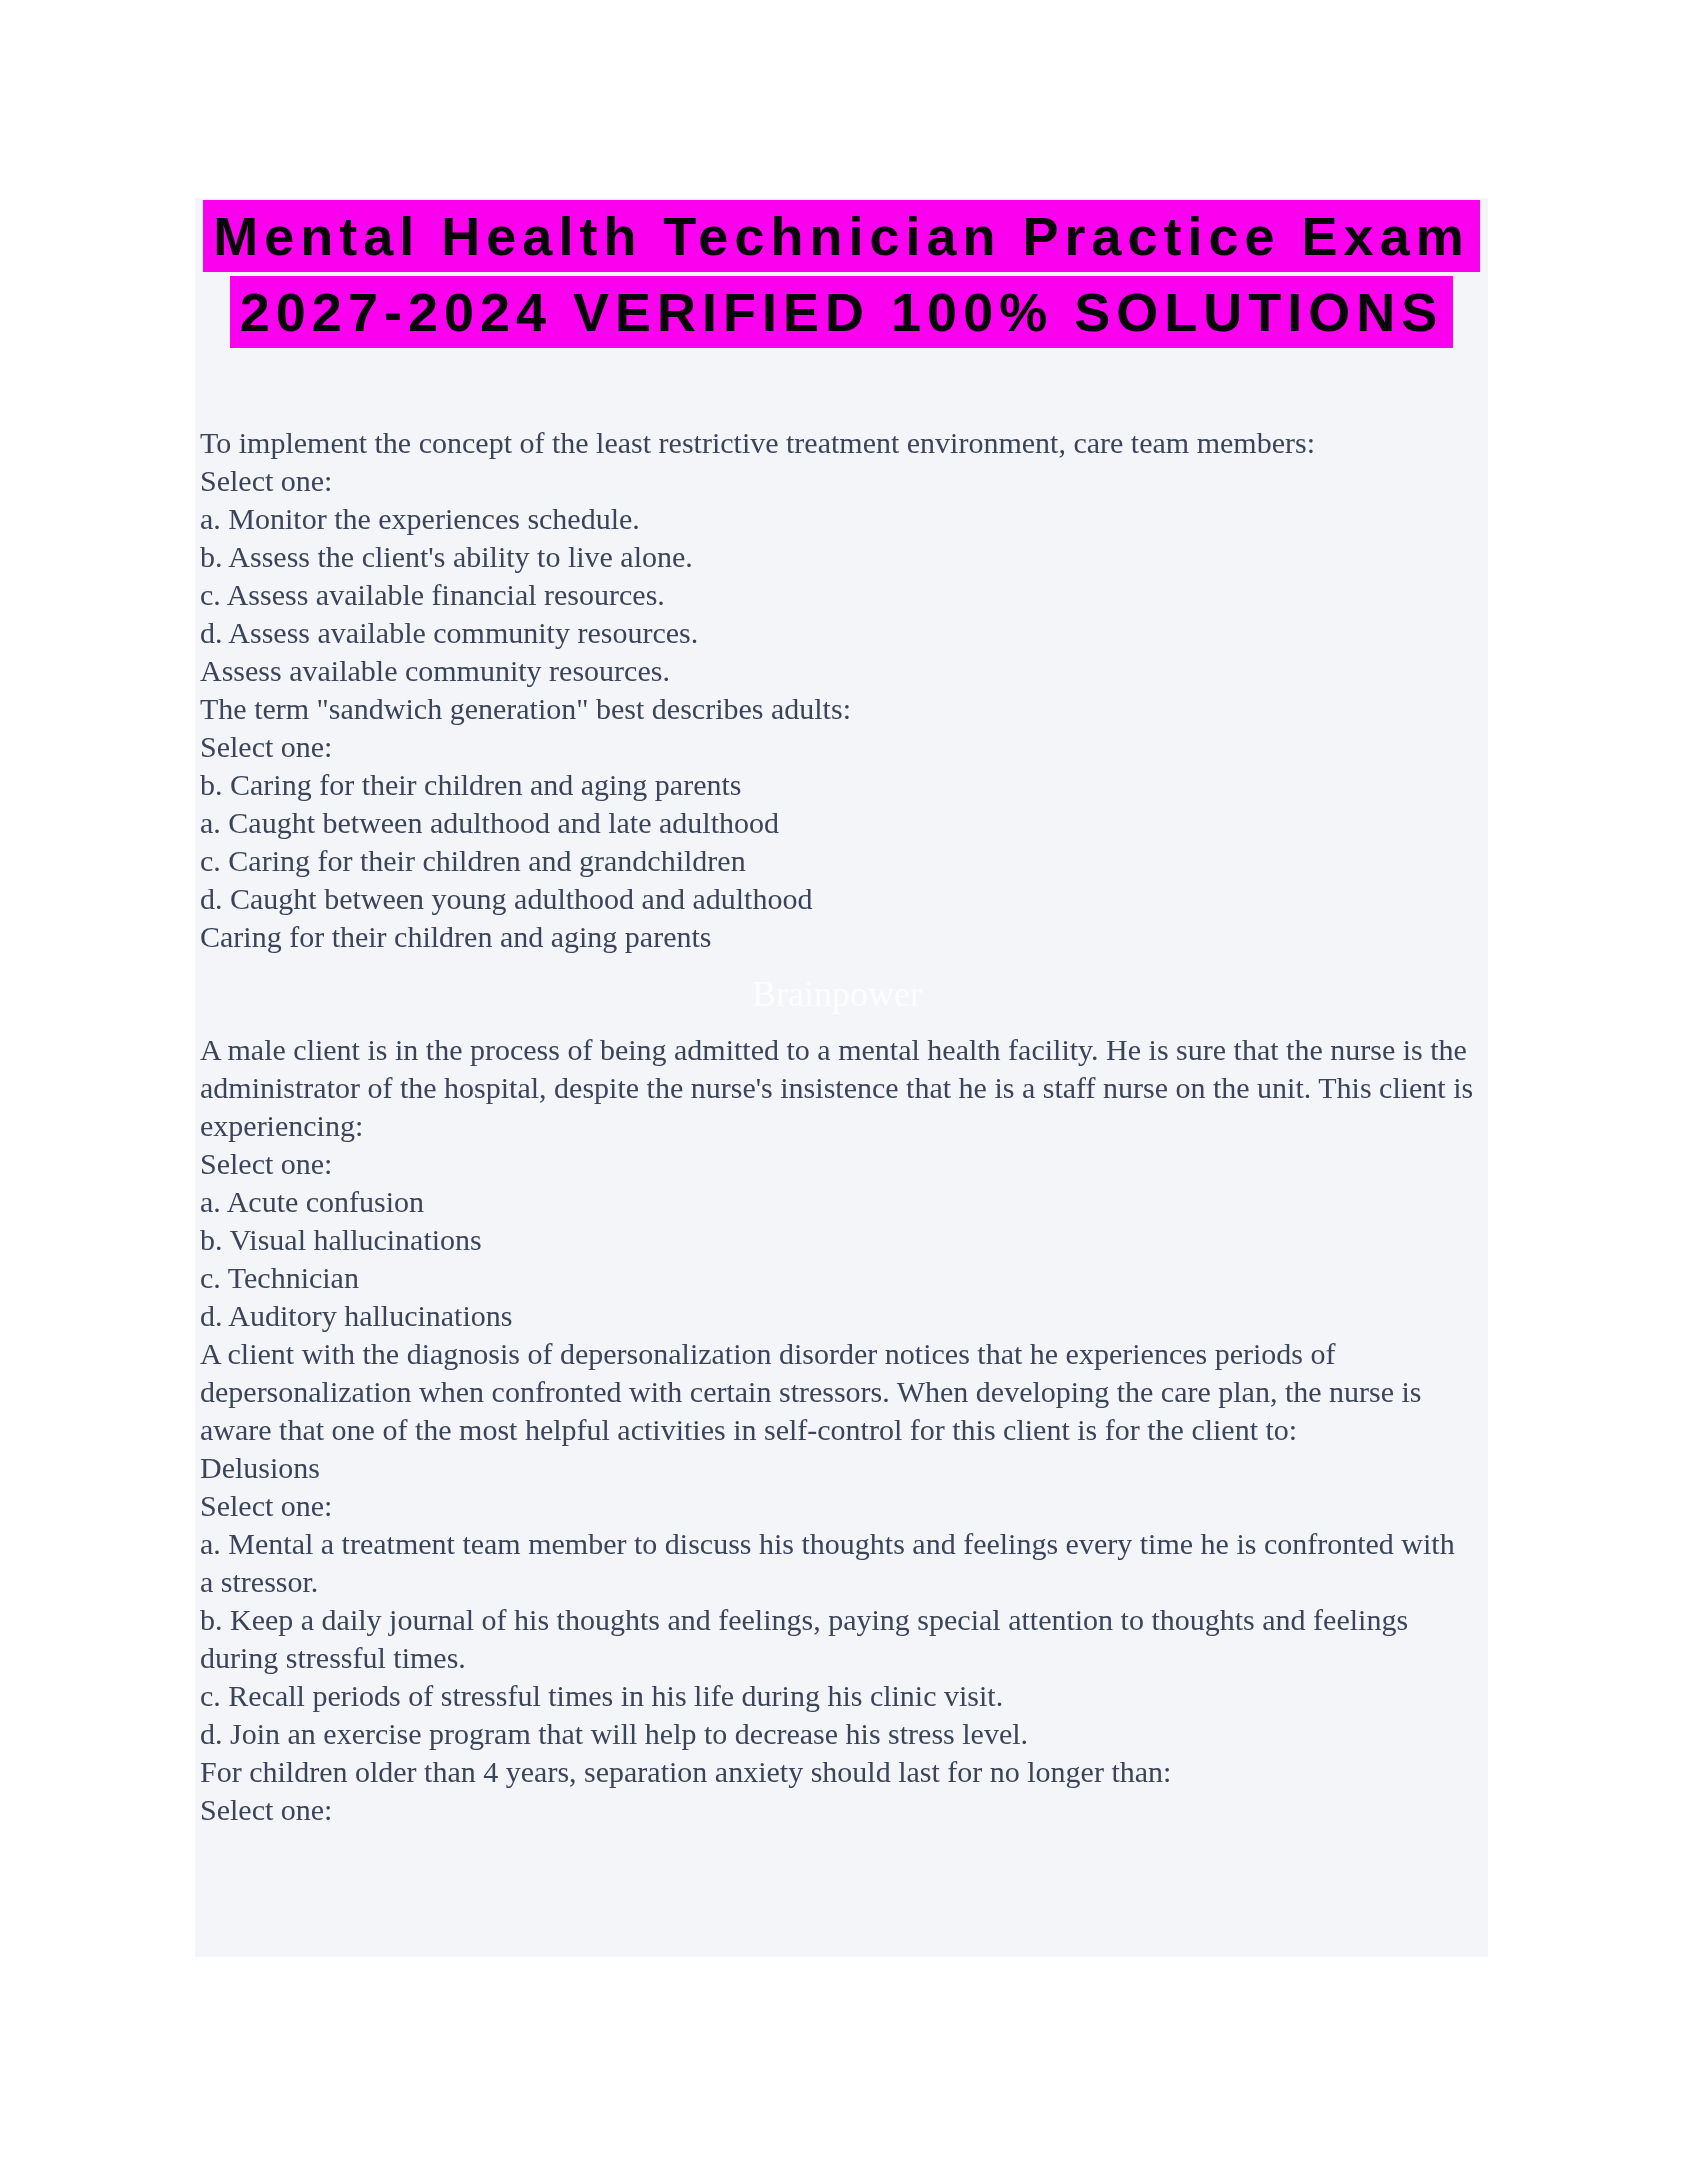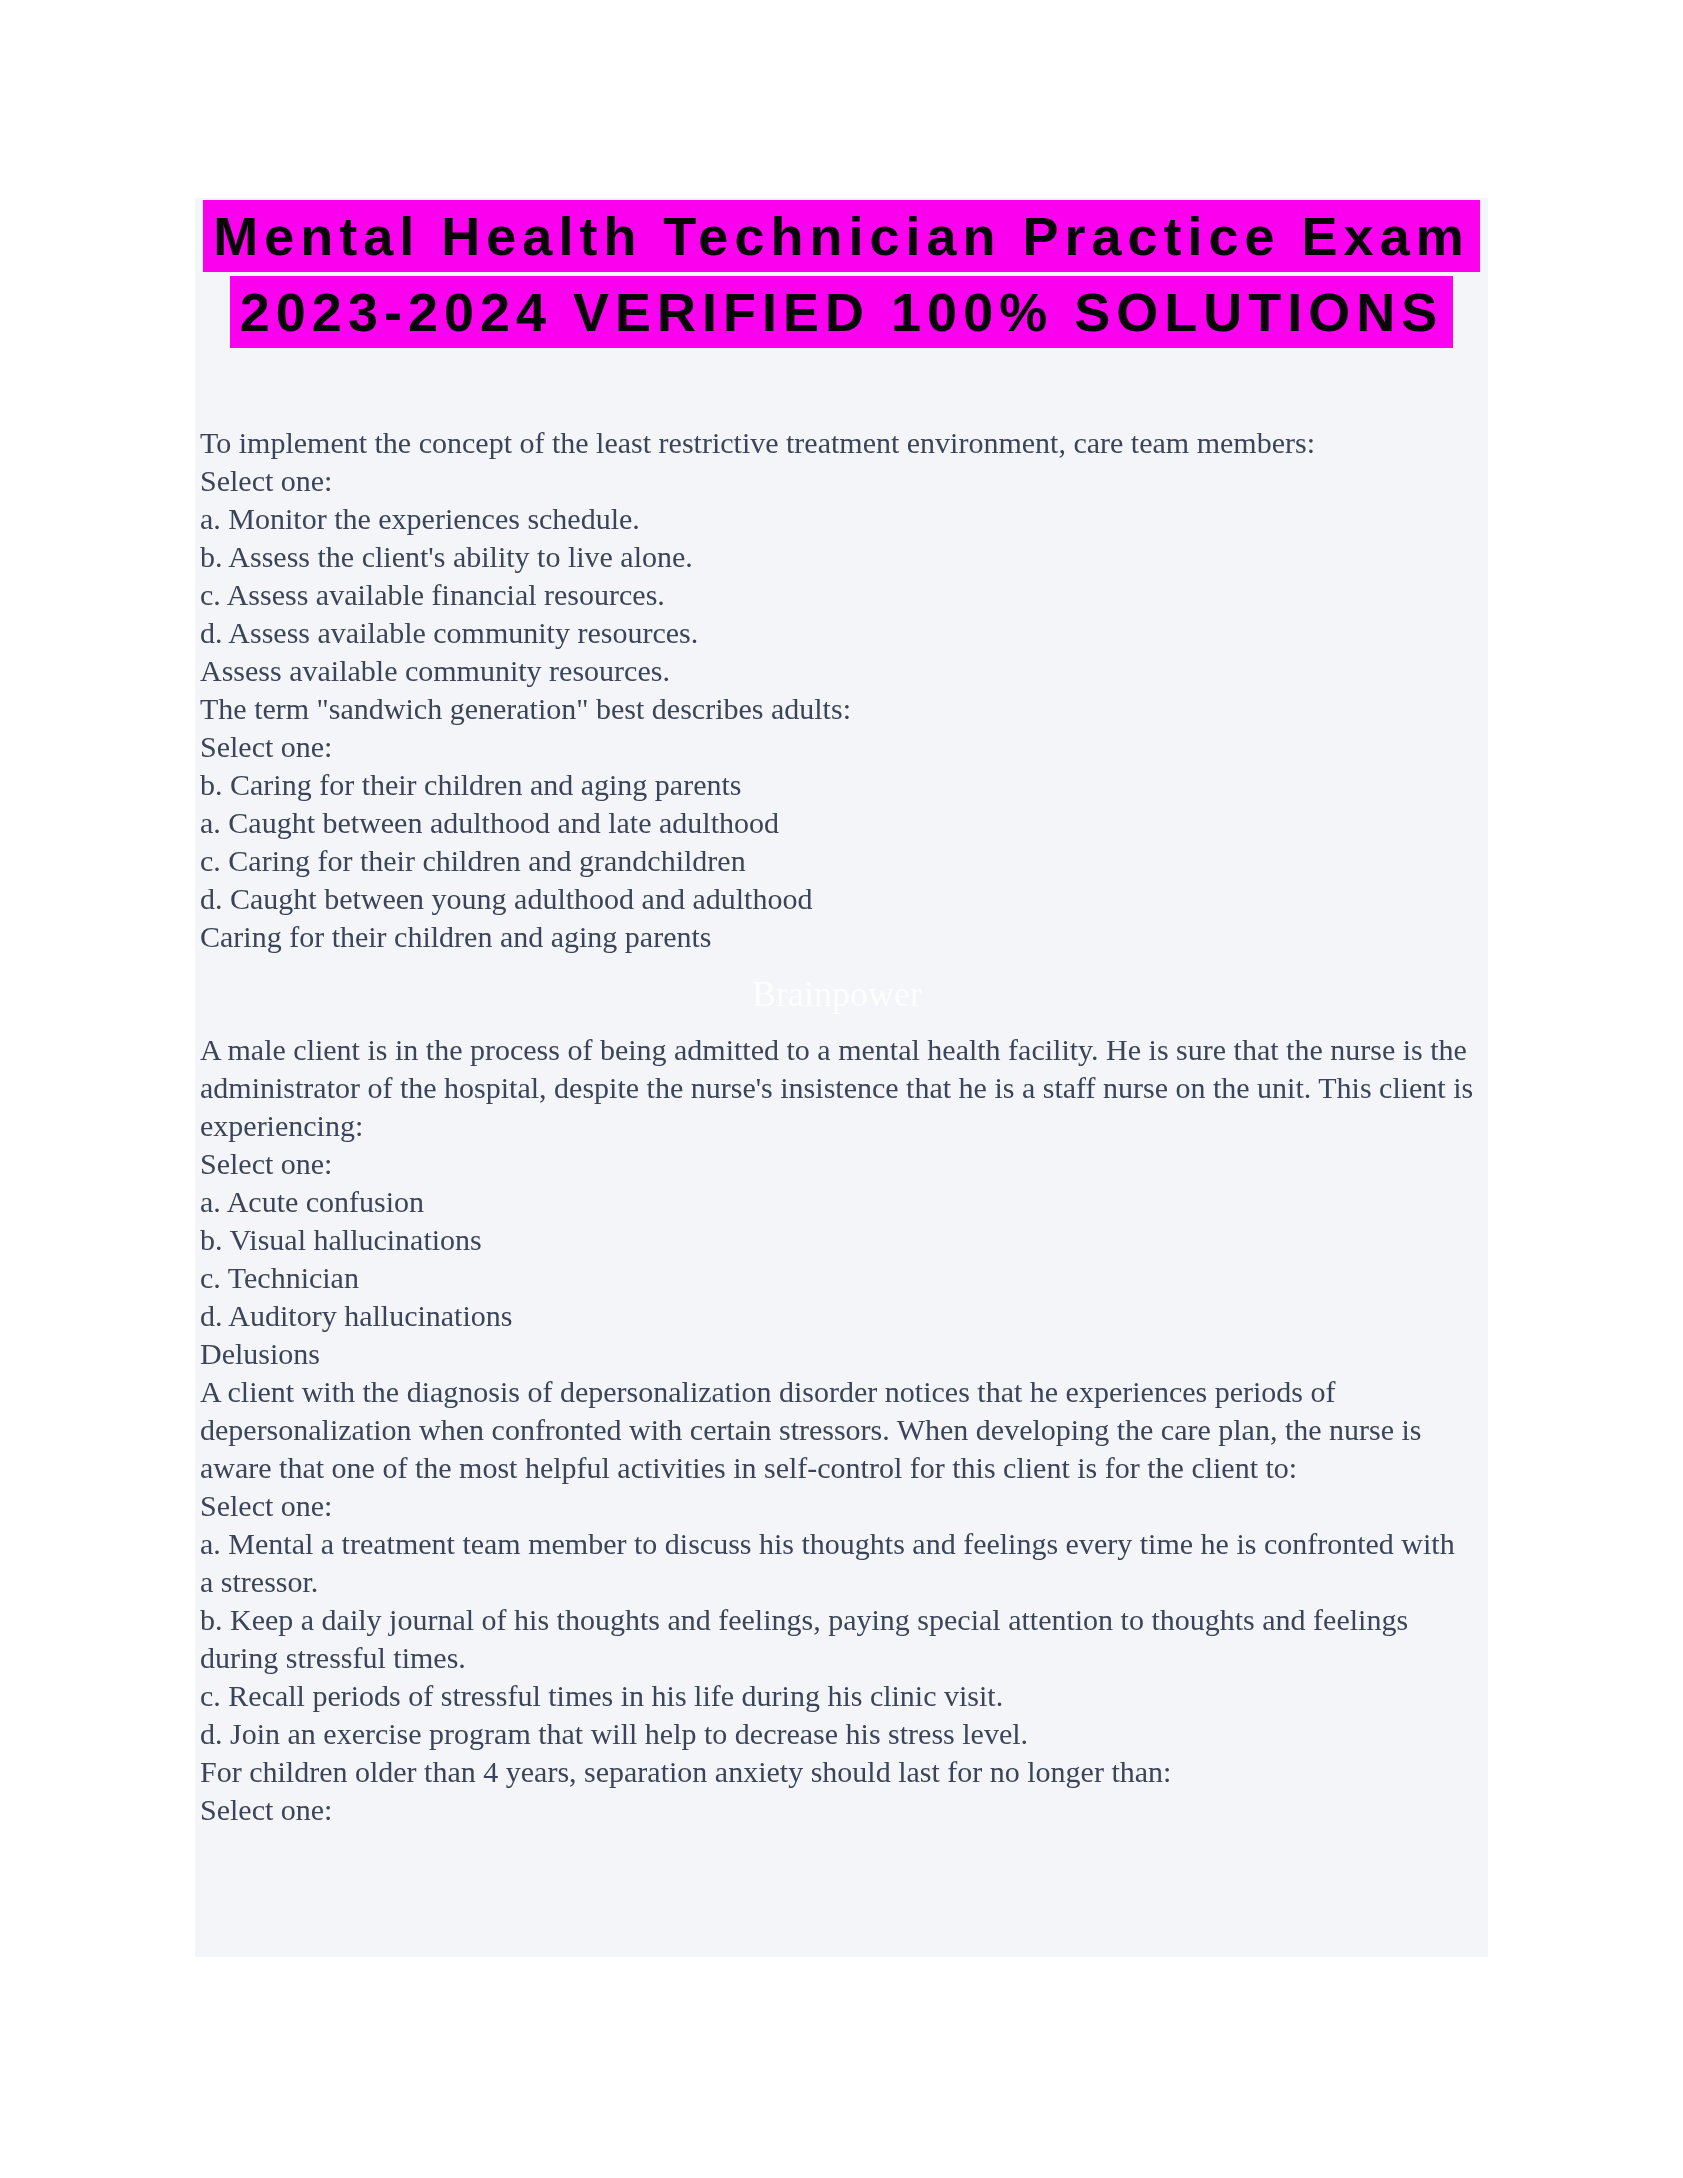--- a/index.html
+++ b/index.html
@@ -63,21 +63,21 @@
     font-size:36px;
     color:var(--watermark);
     opacity:0.82;
   }
 </style>
 </head>
 <body>
 
 <div class="canvas">
   <div class="sheet">
-    <h1 class="title"><span class="hl">Mental Health Technician Practice Exam</span><br><span class="hl">2023-2024 VERIFIED 100% SOLUTIONS</span></h1>
+    <h1 class="title"><span class="hl">Mental Health Technician Practice Exam</span><br><span class="hl">2027-2024 VERIFIED 100% SOLUTIONS</span></h1>
 
     <div class="body-text">
       <div class="block">
           <p class="para">To implement the concept of the least restrictive treatment environment, care team members:</p>
           <p class="para">Select one:</p>
           <p class="para">a. Monitor the experiences schedule.</p>
           <p class="para">b. Assess the client's ability to live alone.</p>
           <p class="para">c. Assess available financial resources.</p>
           <p class="para">d. Assess available community resources.</p>
           <p class="para">Assess available community resources.</p>
@@ -94,22 +94,22 @@
         <span class="wm-text">Brainpower</span>
       </div>
 
       <div class="block">
           <p class="para">A male client is in the process of being admitted to a mental health facility. He is sure that the nurse is the administrator of the hospital, despite the nurse's insistence that he is a staff nurse on the unit. This client is experiencing:</p>
           <p class="para">Select one:</p>
           <p class="para">a. Acute confusion</p>
           <p class="para">b. Visual hallucinations</p>
           <p class="para">c. Technician</p>
           <p class="para">d. Auditory hallucinations</p>
+          <p class="para">A client with the diagnosis of depersonalization disorder notices that he experiences periods of depersonalization when confronted with certain stressors. When developing the care plan, the nurse is aware that one of the most helpful activities in self-control for this client is for the client to:</p>
           <p class="para">Delusions</p>
-          <p class="para">A client with the diagnosis of depersonalization disorder notices that he experiences periods of depersonalization when confronted with certain stressors. When developing the care plan, the nurse is aware that one of the most helpful activities in self-control for this client is for the client to:</p>
           <p class="para">Select one:</p>
           <p class="para">a. Mental a treatment team member to discuss his thoughts and feelings every time he is confronted with a stressor.</p>
           <p class="para">b. Keep a daily journal of his thoughts and feelings, paying special attention to thoughts and feelings during stressful times.</p>
           <p class="para">c. Recall periods of stressful times in his life during his clinic visit.</p>
           <p class="para">d. Join an exercise program that will help to decrease his stress level.</p>
           <p class="para">For children older than 4 years, separation anxiety should last for no longer than:</p>
           <p class="para">Select one:</p>
         </div>
     </div>
   </div>

